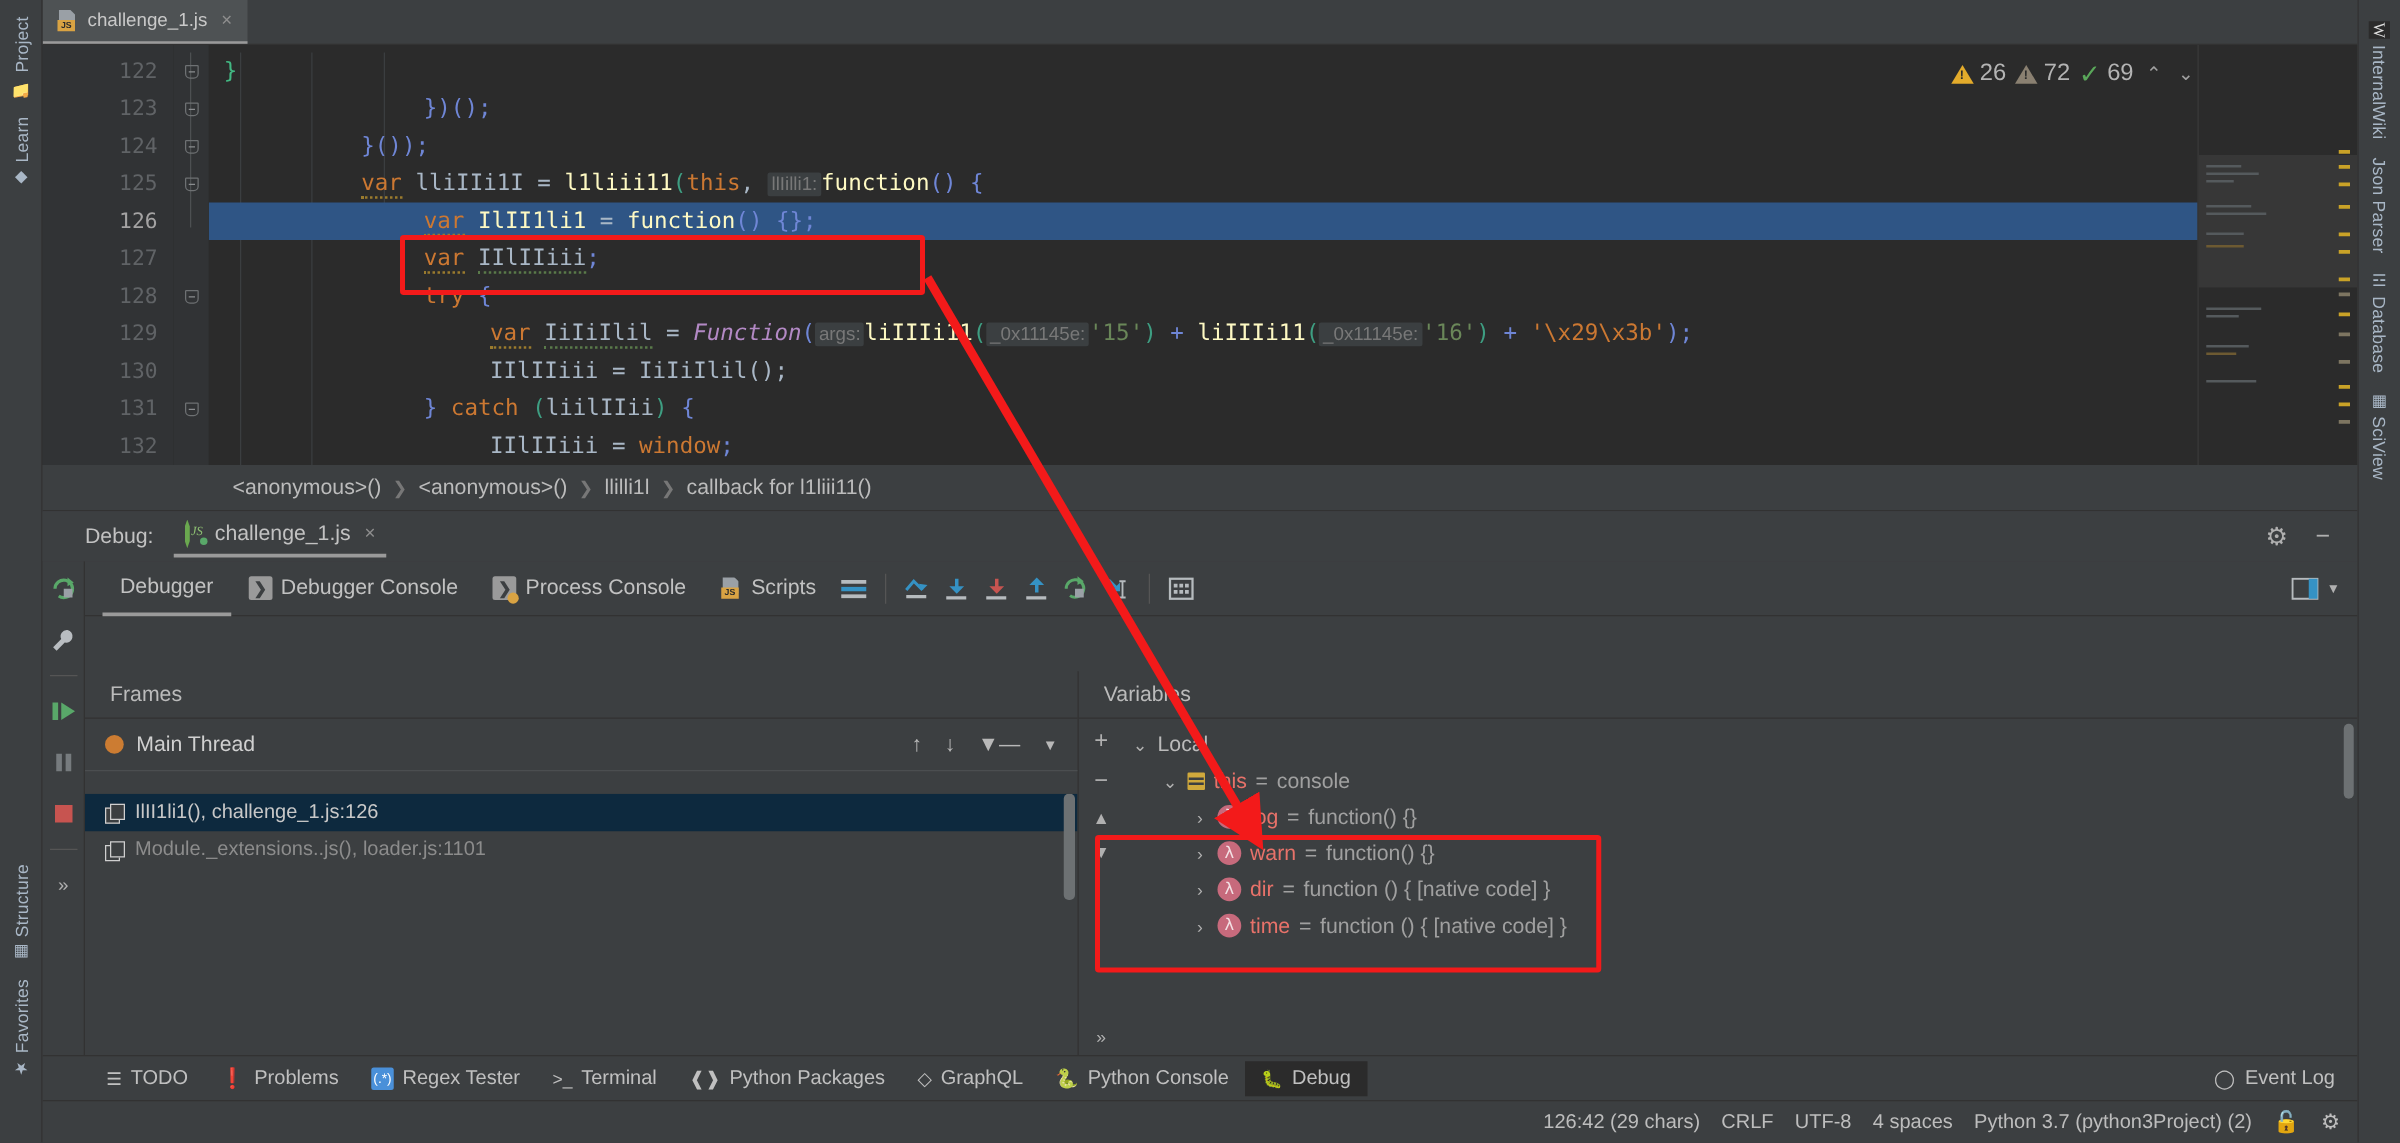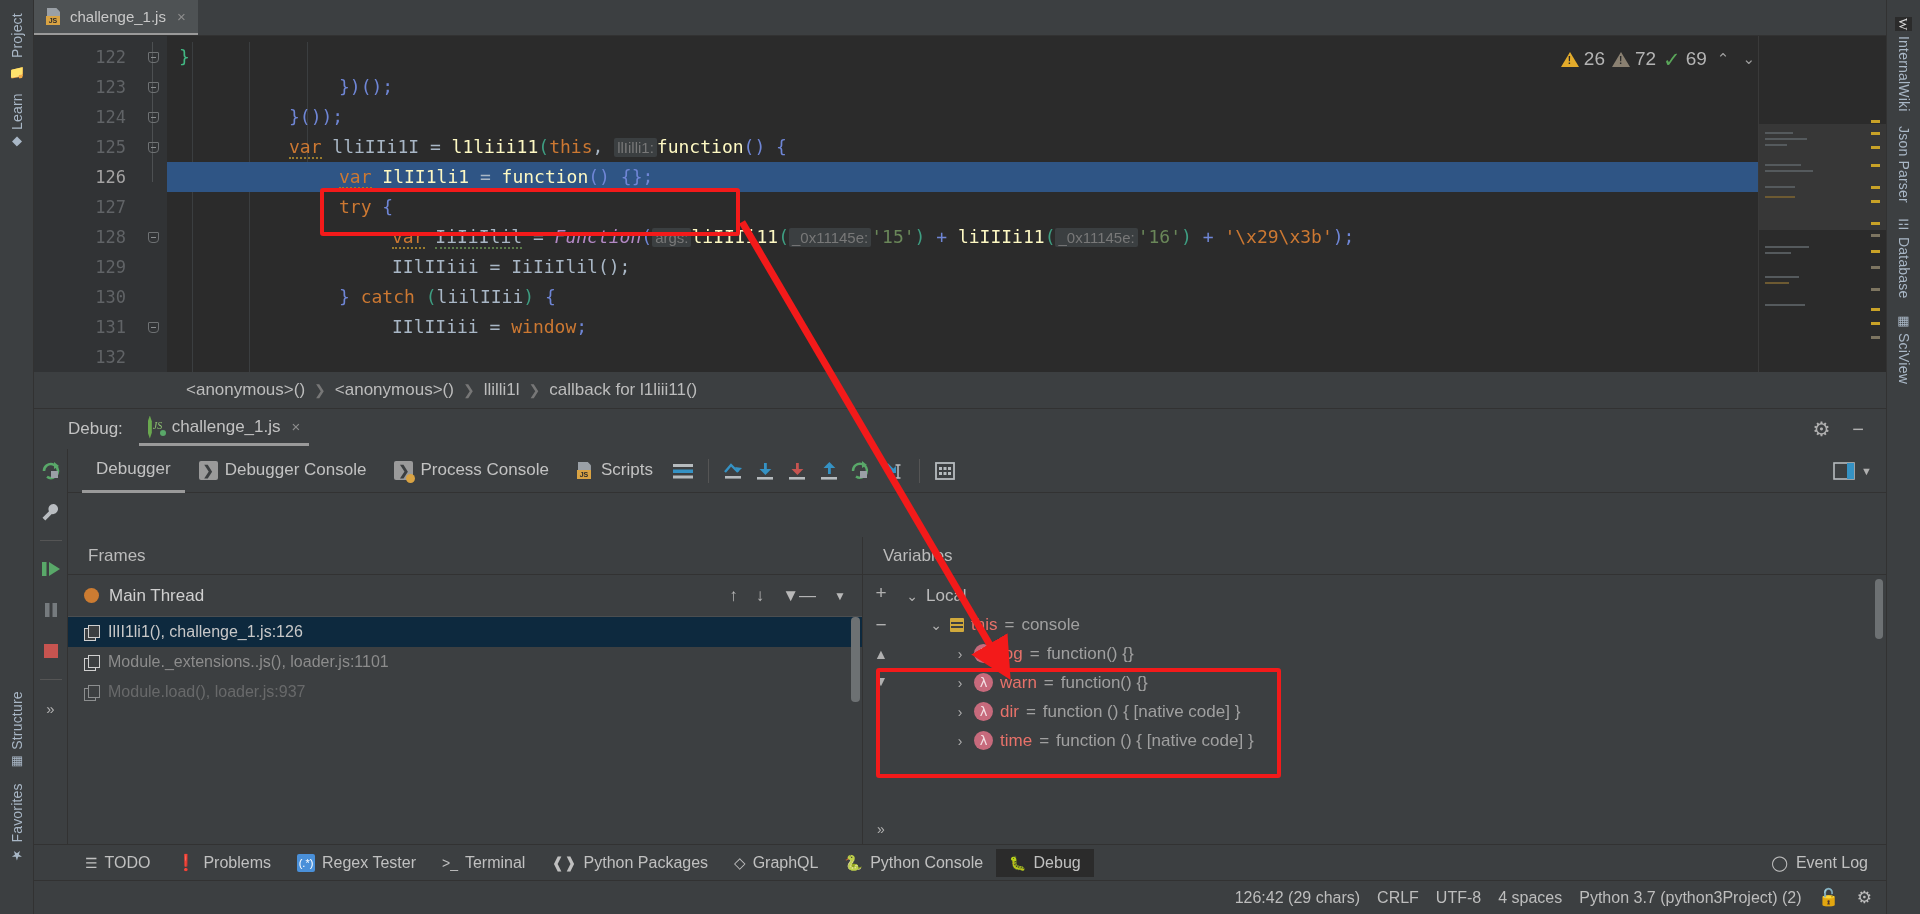--- a/index.html
+++ b/index.html
@@ -210,21 +210,21 @@
   .framespane { width: 795px; flex: 0 0 795px; display: flex; flex-direction: column; min-height: 0; border-right: 1px solid #323232;}
   .panehdr { height: 38px; flex: 0 0 38px; display: flex; align-items: center; padding-left: 20px; font-size: 17px; color: #bbbbbb; border-bottom: 1px solid #323232;}
   .threadrow {
     height: 42px; display: flex; align-items: center; padding: 0 6px 0 16px; gap: 10px;
     border-bottom: 1px solid #4b4e50;
   }
   .threaddot { width: 15px; height: 15px; border-radius: 50%; background: #cc7c32; }
   .threadlabel { font-size: 17px; color: #d0d0d0; }
   .threadctrls { margin-left: auto; display: flex; align-items: center; gap: 18px; padding-right: 10px; }
   .ctrl { color: #b8b8b8; font-size: 17px; cursor: pointer; }
-  .framelist { flex: 1 1 auto; overflow: hidden; position: relative; }
+  .framelist { flex: 1 1 auto; overflow: hidden; position: relative; margin-top: 18px; }
   .framerow {
     height: 30px; display: flex; align-items: center; gap: 9px; padding-left: 16px;
     font-size: 16px; color: #c8c8c8; cursor: pointer;
   }
   .framerow.sel { background: #0d293e; }
   .framerow.dim { color: #8c8c8c; }
   .frameicon { width: 15px; height: 15px; position: relative; flex: 0 0 15px; }
   .frameicon::before {
     content:""; position:absolute; left:0; top:3px; width:10px; height:11px;
     border:1.5px solid #cfcfcf; background:#3c3f41;
@@ -374,20 +374,21 @@
           <div class="cline"><span class="punct-g">}</span></div>
 
           <div class="cline" style="padding-left:12px;"><span style="display:inline-block;width:160px"></span><span class="punct-b">})();</span></div>
 
           <div class="cline"><span style="display:inline-block;width:110px"></span><span class="punct-b">}());</span></div>
 
           <div class="cline"><span style="display:inline-block;width:110px"></span><span class="kw sq">var</span><span class="ident"> </span><span class="ident">lliIIi1I</span><span class="ident"> = </span><span class="fn">l1liii11</span><span class="punct-t">(</span><span class="kw">this</span><span class="ident">, </span><span class="hint">llIilli1:</span><span class="fn">function</span><span class="punct-b">() {</span></div>
 
           <div class="cline hl"><span style="display:inline-block;width:160px"></span><span class="kw sq">var</span><span> </span><span class="fn">IlII1li1</span><span class="ident"> = </span><span class="fn">function</span><span class="punct-b">() {};</span></div>
 
+          <div class="cline"><span style="display:inline-block;width:160px"></span><span class="kw sq">var</span><span> </span><span class="ident sqg">IIlIIiii</span><span class="punct-b">;</span></div>
 
           <div class="cline"><span style="display:inline-block;width:160px"></span><span class="kw">try</span><span> </span><span class="punct-b">{</span></div>
 
           <div class="cline"><span style="display:inline-block;width:213px"></span><span class="kw sq">var</span><span> </span><span class="ident sqg">IiIiIlil</span><span class="ident"> = </span><span class="type">Function</span><span class="punct-b">(</span><span class="hint">args:</span><span class="fn">liIIIi11</span><span class="punct-t">(</span><span class="hint">_0x11145e:</span><span class="str">'15'</span><span class="punct-t">)</span><span class="punct-b"> + </span><span class="fn">liIIIi11</span><span class="punct-t">(</span><span class="hint">_0x11145e:</span><span class="str">'16'</span><span class="punct-t">)</span><span class="punct-b"> + </span><span class="kw">'\x29\x3b'</span><span class="punct-b">);</span></div>
 
           <div class="cline"><span style="display:inline-block;width:213px"></span><span class="ident">IIlIIiii = IiIiIlil();</span></div>
 
           <div class="cline"><span style="display:inline-block;width:160px"></span><span class="punct-b">} </span><span class="kw">catch</span><span class="punct-t"> (</span><span class="ident">liilIIii</span><span class="punct-t">)</span><span class="punct-b"> {</span></div>
 
           <div class="cline"><span style="display:inline-block;width:213px"></span><span class="ident">IIlIIiii</span><span class="ident"> = </span><span class="kw">window</span><span class="punct-b">;</span></div>
@@ -614,24 +615,20 @@
                 </span>
               </div>
               <div class="framelist">
                 <div class="framerow sel">
                   <span class="frameicon"></span>
                   <span>IlII1li1(), challenge_1.js:126</span>
                 </div>
                 <div class="framerow dim">
                   <span class="frameicon"></span>
                   <span>Module._extensions..js(), loader.js:1101</span>
-                </div>
-                <div class="framerow dim" style="opacity:.55">
-                  <span class="frameicon"></span>
-                  <span>Module.load(), loader.js:937</span>
                 </div>
                 <div class="framescroll" style="top:0; height:85px;"></div>
               </div>
             </div>
 
             <div class="varpane">
               <div class="panehdr">Variables</div>
               <div class="varbody">
                 <div class="varrail">
                   <span class="vb">+</span>

